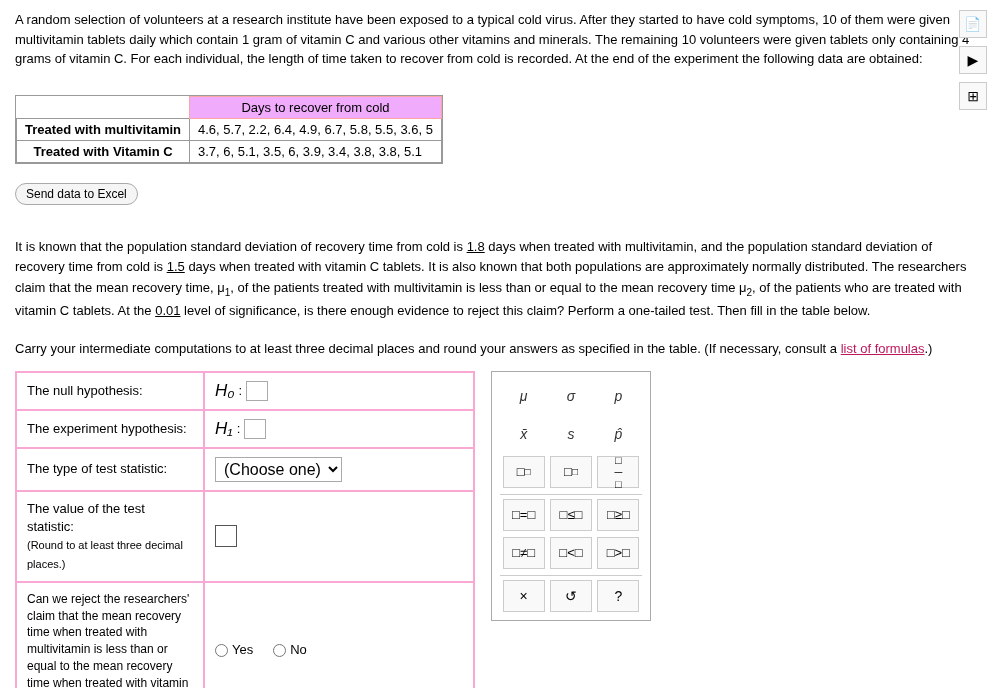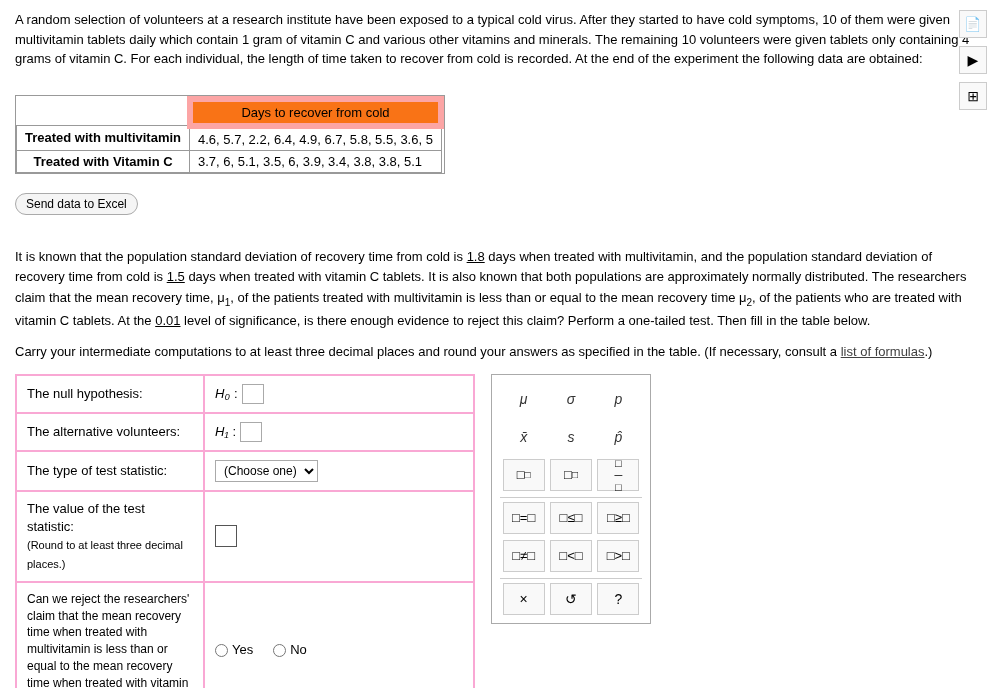--- a/index.html
+++ b/index.html
@@ -18,24 +18,24 @@
     .data-table-wrapper {
       border: 1px solid #999;
       display: inline-block;
       margin-bottom: 8px;
     }
     .data-table {
       border-collapse: collapse;
       font-size: 13px;
     }
     .data-table th {
-      border: 6px solid #fca5a5;
+      border: 1px solid #fca5a5;
       padding: 3px 8px;
       text-align: center;
-      background: #f97316;
+      background: #f0abfc;
       font-weight: normal;
     }
     .data-table td {
       border: 1px solid #999;
       padding: 3px 8px;
     }
     .data-table td.row-label {
       font-weight: bold;
       text-align: center;
       white-space: nowrap;
@@ -45,27 +45,27 @@
       border: 1px solid #aaa;
       border-radius: 12px;
       padding: 3px 10px;
       font-size: 12px;
       cursor: pointer;
       background: #f5f5f5;
       margin-bottom: 20px;
     }
     .middle-text {
       line-height: 1.6;
-      margin-bottom: 11px;
+      margin-bottom: 18px;
     }
     .carry-text {
       line-height: 1.5;
       margin-bottom: 12px;
     }
-    a { color: #404040; }
+    a { color: #be185d; }
     .main-layout {
       display: flex;
       gap: 16px;
       align-items: flex-start;
     }
     .hypothesis-table {
       border-collapse: collapse;
       width: 460px;
       flex-shrink: 0;
     }
@@ -90,26 +90,26 @@
     .small-input {
       width: 22px;
       height: 20px;
       border: 1px solid #aaa;
       background: #fff;
       font-size: 12px;
       text-align: center;
     }
     .hypothesis-symbol {
       font-style: italic;
-      font-size: 13px;
+      font-size: 17px;
     }
     .choose-select {
       border: 1px solid #aaa;
       padding: 2px 4px;
-      font-size: 12px;
+      font-size: 16px;
       background: #fff;
     }
     .stat-input {
       width: 22px;
       height: 22px;
       border: 1px solid #555;
       background: #fff;
     }
     .yes-no-cell {
       display: flex;
@@ -256,21 +256,21 @@
         <td class="input-cell">
           <div class="input-box">
             <span class="hypothesis-symbol">H₀</span>
             <span> : </span>
             <input type="text" class="small-input" value="" style="">
           </div>
         </td>
       </tr>
 
       <tr>
-        <td class="label-cell">The alternative volunteers:</td>
+        <td class="label-cell">The experiment hypothesis:</td>
         <td class="input-cell">
           <div class="input-box">
             <span class="hypothesis-symbol">H₁</span>
             <span> : </span>
             <input type="text" class="small-input" value="" style="">
           </div>
         </td>
       </tr>
 
       <tr>

